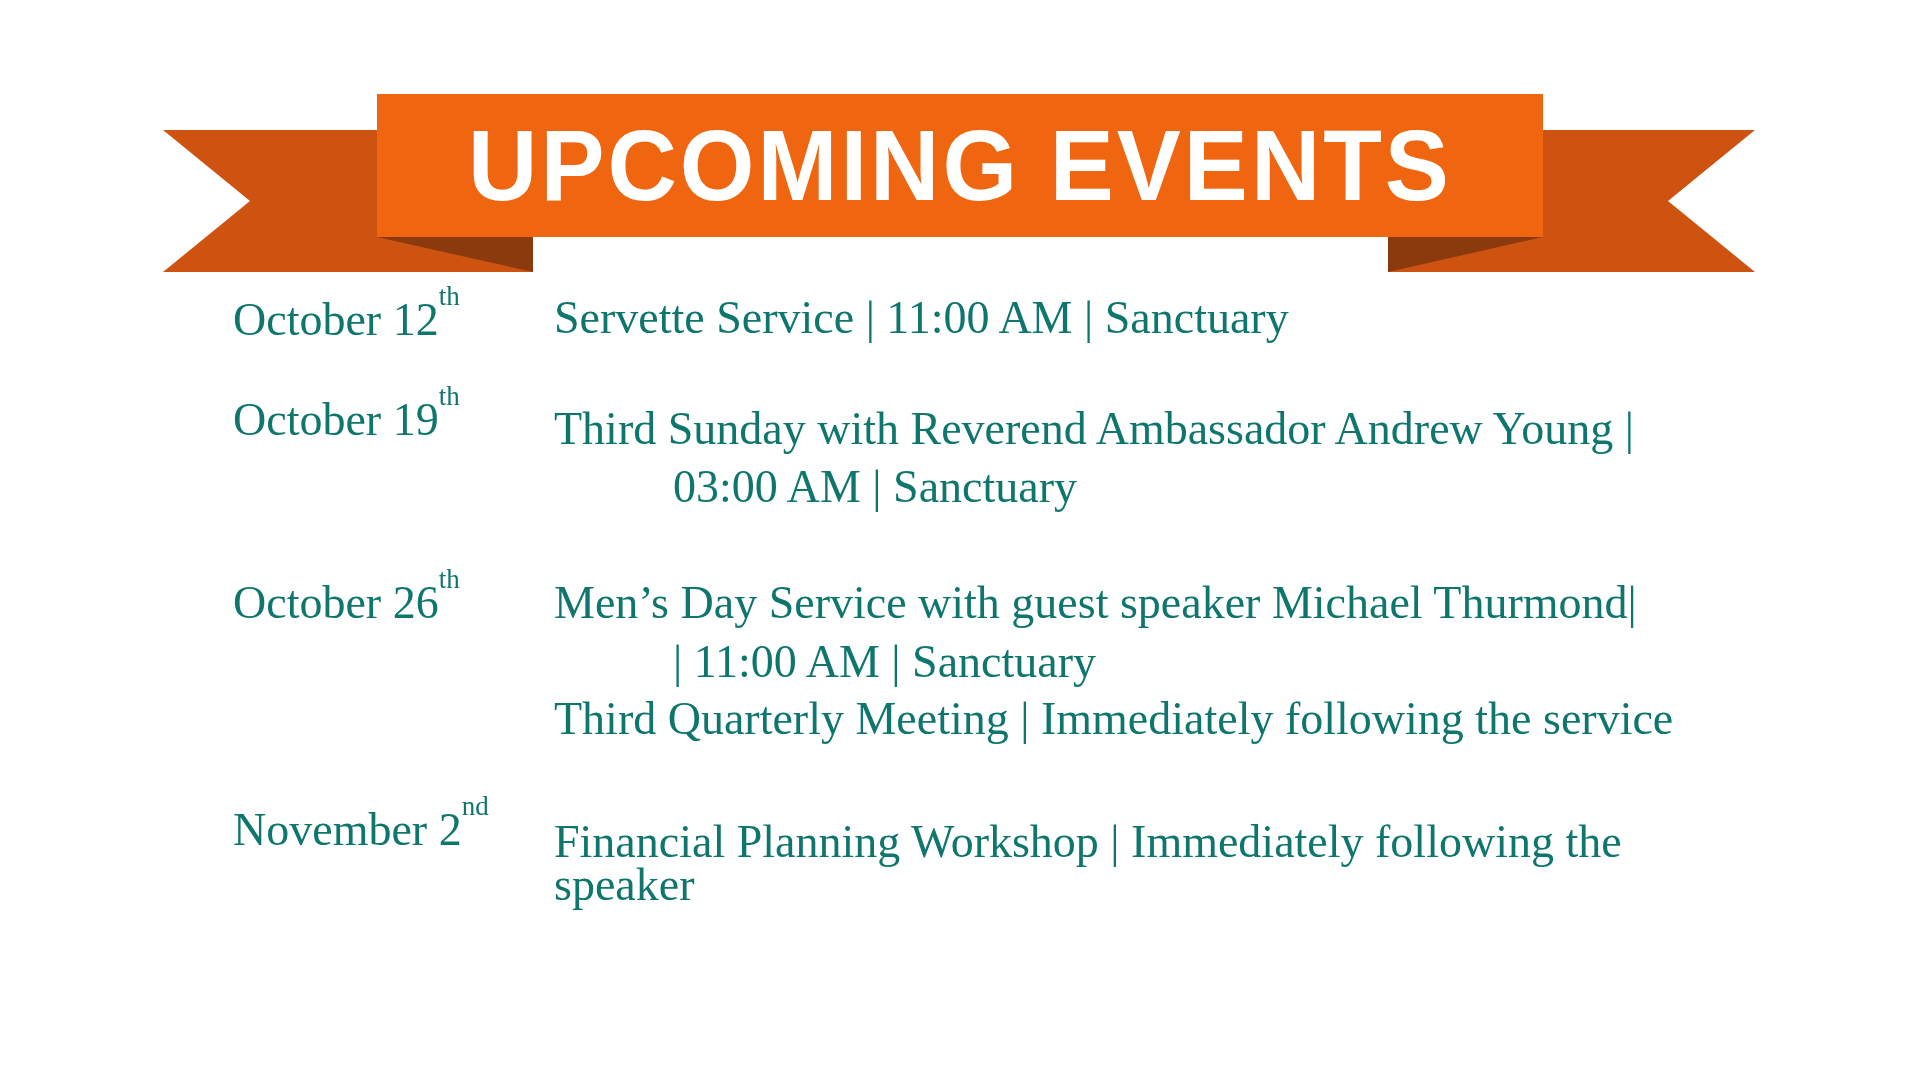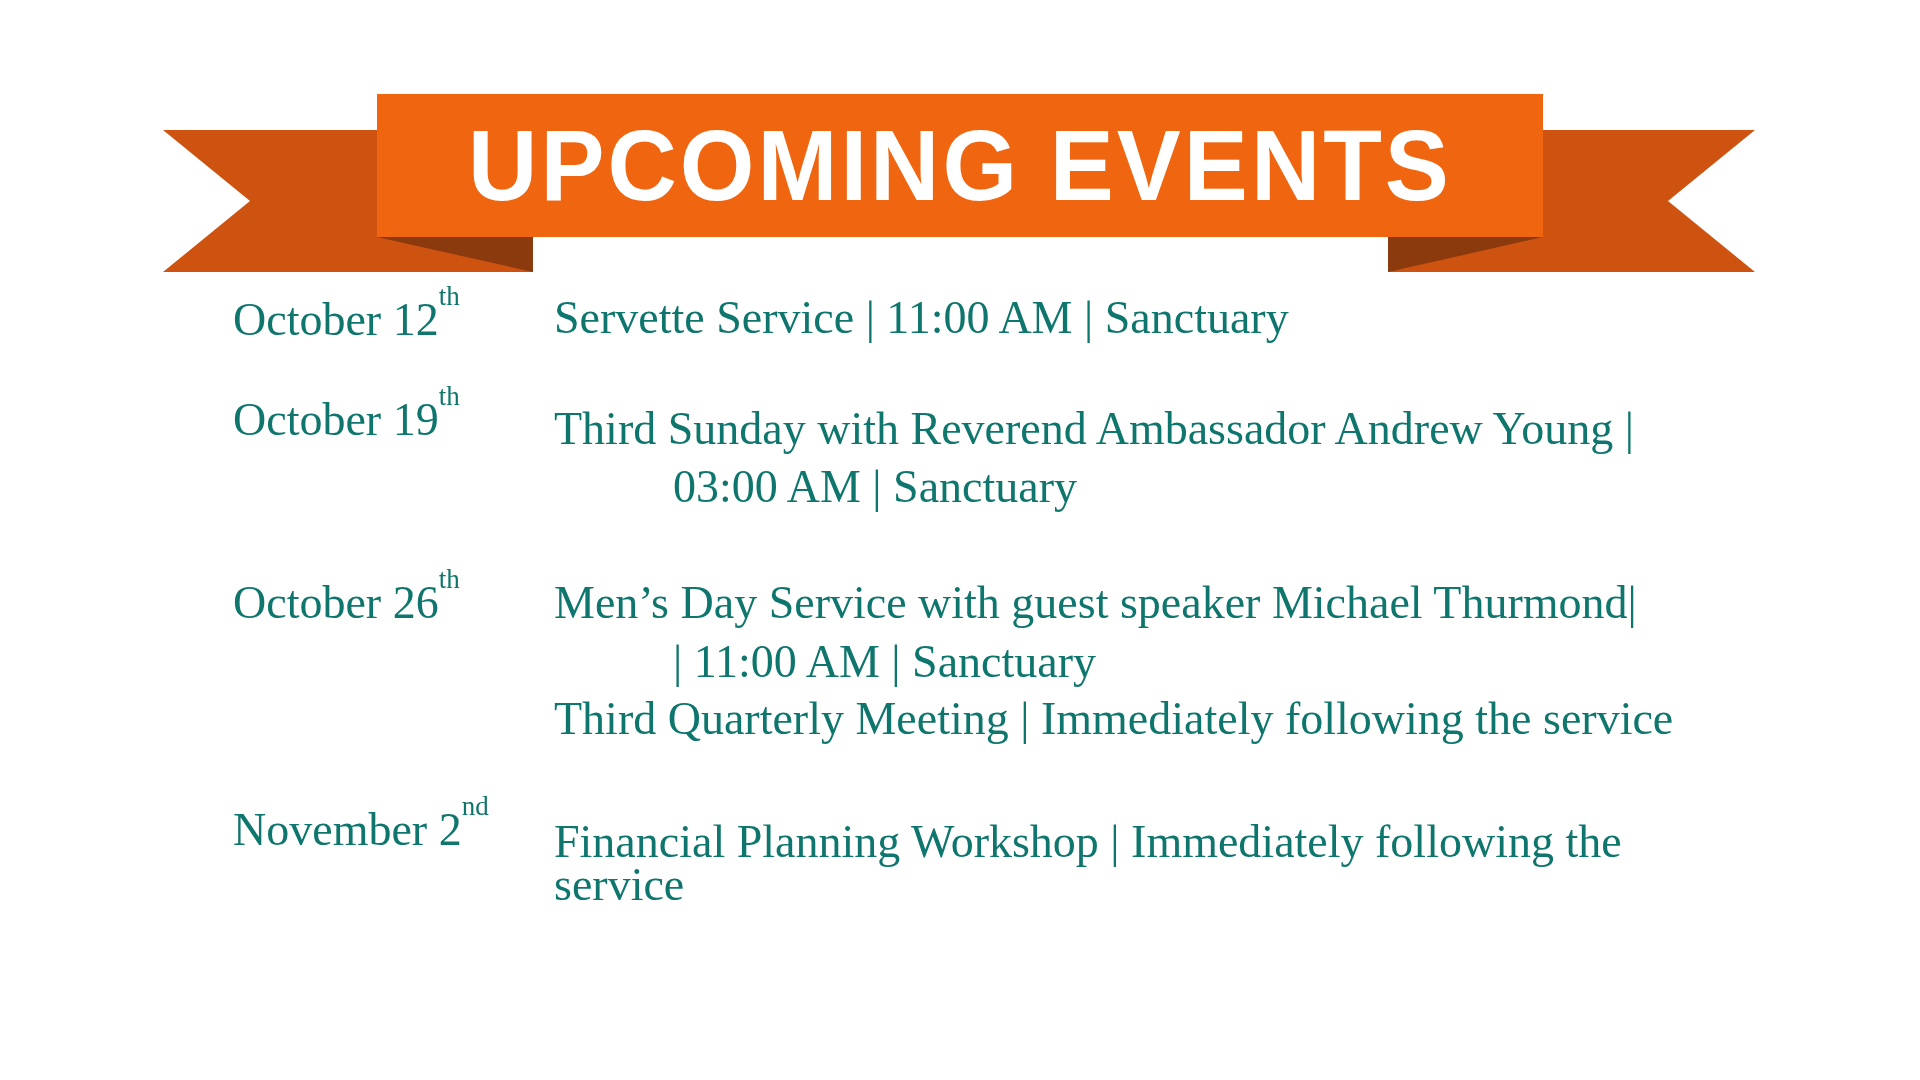--- a/index.html
+++ b/index.html
@@ -53,16 +53,16 @@
       <div class="event-line" style="top: 279px; left: 554px; margin-top: 16px;">Servette Service | 11:00 AM | Sanctuary</div>
       <div class="event-date" style="top: 397px;"><span>October 19</span><sup>th</sup></div>
       <div class="event-line" style="top: 406px; left: 554px;">Third Sunday with Reverend Ambassador Andrew Young |</div>
       <div class="event-line" style="top: 464px; left: 673px;">03:00 AM | Sanctuary</div>
       <div class="event-date" style="top: 580px;"><span>October 26</span><sup>th</sup></div>
       <div class="event-line" style="top: 580px; left: 554px;">Men’s Day Service with guest speaker Michael Thurmond|</div>
       <div class="event-line" style="top: 639px; left: 673px;">| 11:00 AM | Sanctuary</div>
       <div class="event-line" style="top: 696px; left: 554px;">Third Quarterly Meeting | Immediately following the service</div>
       <div class="event-date" style="top: 807px;"><span>November 2</span><sup>nd</sup></div>
       <div class="event-line" style="top: 807px; left: 554px; margin-top: 12px;">Financial Planning Workshop | Immediately following the</div>
-      <div class="event-line" style="top: 862px; left: 554px;">service</div>
+      <div class="event-line" style="top: 862px; left: 554px;">speaker</div>
     </div>
 
 </div>
 
 </body></html>

